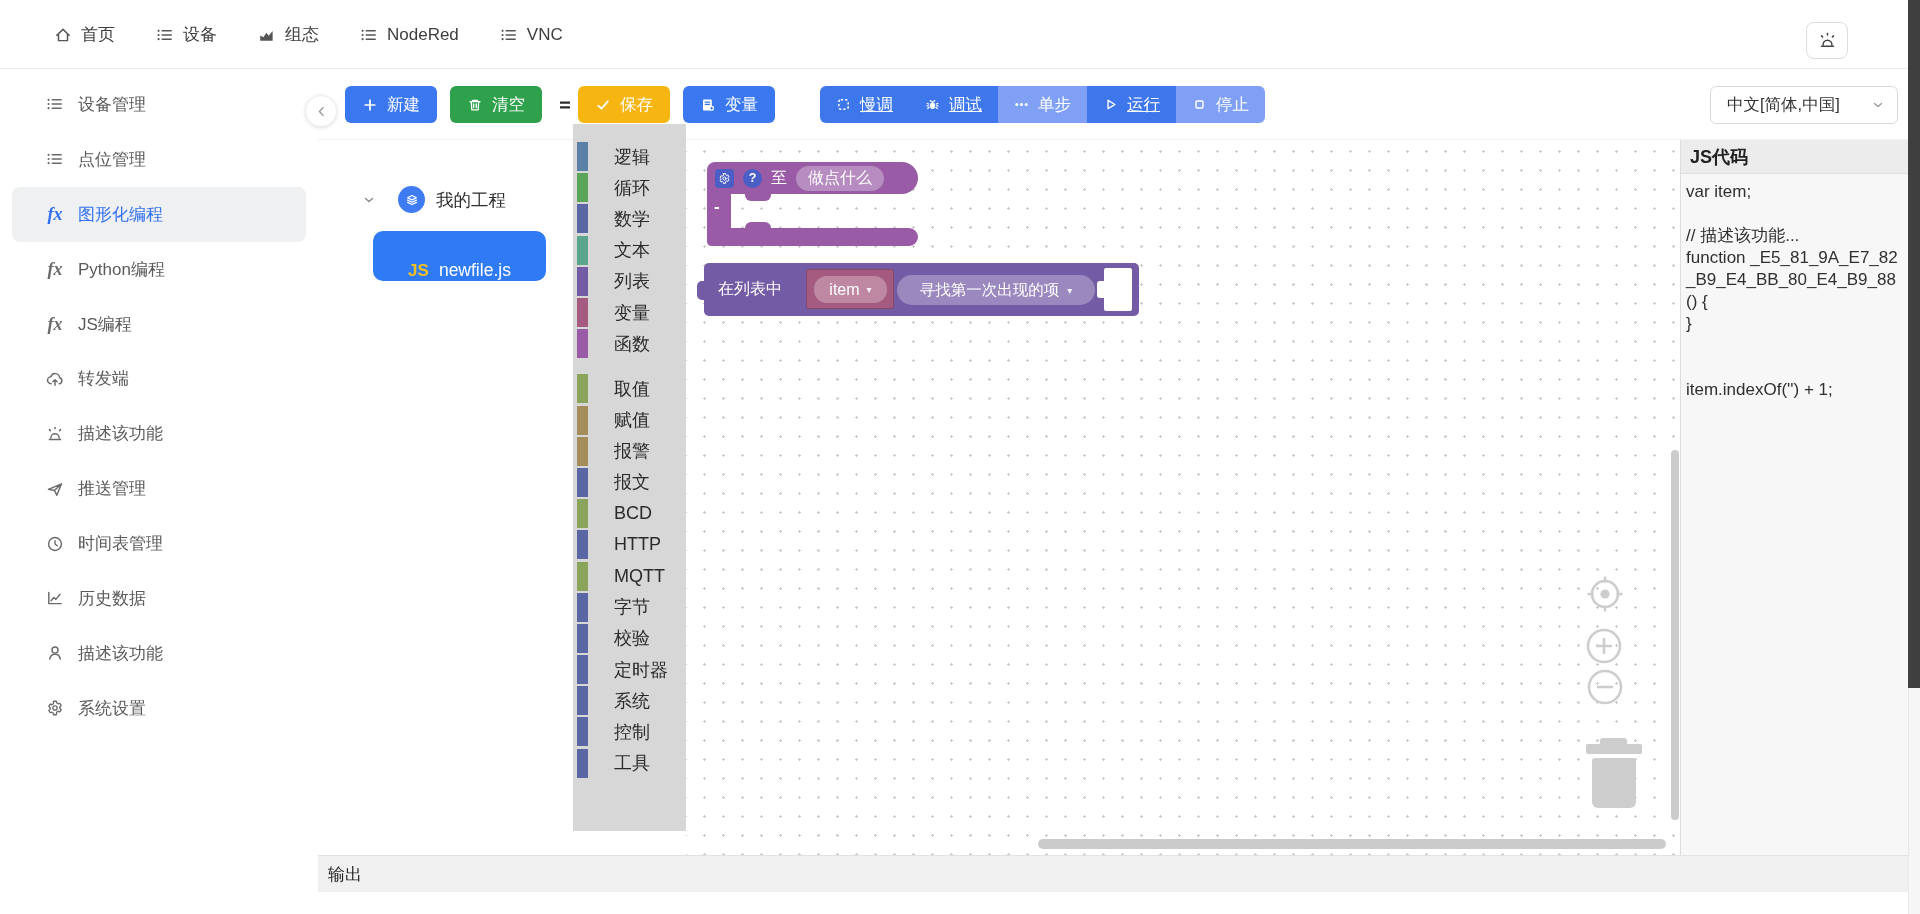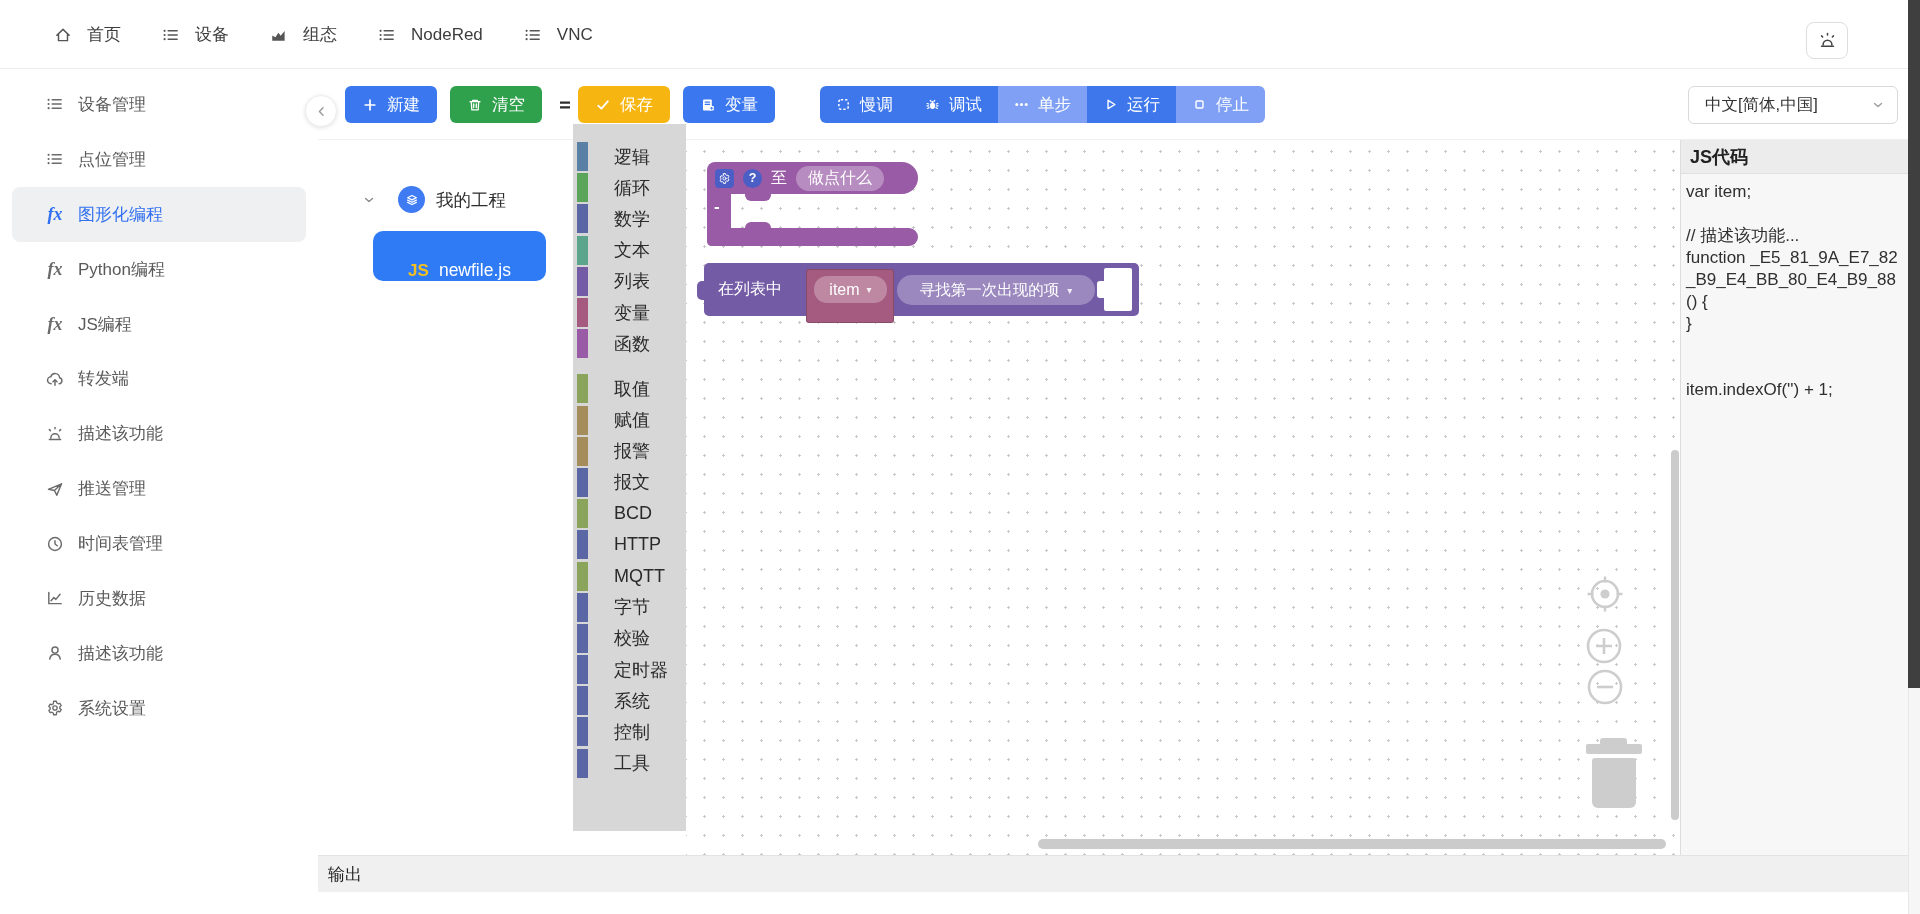--- a/index.html
+++ b/index.html
@@ -4,21 +4,21 @@
 <style>
   * { margin:0; padding:0; box-sizing:border-box; }
   html,body { width:1920px; height:914px; overflow:hidden; background:#fff;
     font-family:"Liberation Sans","DejaVu Sans",sans-serif; color:#333; }
   svg { display:block; }
 
   
   .topnav { position:absolute; left:0; top:0; width:1920px; height:69px;
     background:#fff; border-bottom:1px solid #ececec; }
   .nav-items { position:absolute; left:54px; top:0; height:69px; display:flex; align-items:center; gap:41px; }
-  .nav-item { display:flex; align-items:center; gap:15px; font-size:17px; color:#3d3d3d; cursor:pointer; }
+  .nav-item { display:flex; align-items:center; gap:9px; font-size:17px; color:#3d3d3d; cursor:pointer; }
   .nav-item .icn { font-size:18px; color:#555; display:flex; }
   .alarm-btn { position:absolute; right:72px; top:22px; width:42px; height:37px;
     background:#fff; border:1px solid #ddd; border-radius:8px; display:flex;
     align-items:center; justify-content:center; font-size:19px; color:#444; cursor:pointer; }
 
   
   .sidebar { position:absolute; left:0; top:69px; width:318px; height:845px; background:#fff; padding-top:8px; }
   .side-item { height:54.9px; display:flex; align-items:center; gap:13px; padding-left:33px;
     margin:0 12px; border-radius:8px; font-size:17px; color:#5a5a5a; cursor:pointer; }
   .side-item .icn { font-size:18px; color:#6b6b6b; display:flex; width:20px; justify-content:center; }
@@ -36,24 +36,24 @@
   .tb-btn { height:37px; padding:0 17px; border:none; border-radius:6px; background:var(--c,#3b78f0);
     color:#fff; font-size:16.5px; display:flex; align-items:center; gap:9px; margin-right:13px;
     cursor:pointer; font-family:inherit; }
   .tb-btn .icn { font-size:16px; display:flex; }
   .handle { width:20px; height:37px; display:flex; align-items:center; justify-content:center;
     color:#2d2d2d; margin-right:3px; cursor:pointer; }
   .debug-group { position:absolute; left:502px; top:17px; height:37px; display:flex;
     border-radius:6px; overflow:hidden; }
   .dbg-btn { height:37px; padding:0 16px; border:none; color:#fff; font-size:16.5px;
     display:flex; align-items:center; gap:9px; cursor:pointer; font-family:inherit; }
-  .dbg-btn.dark { background:var(--debug-dark,#3e77ec); }
+  .dbg-btn.dark { background:var(--debug-dark,#3e77ec);text-decoration:underline; }
   .dbg-btn.light { background:var(--debug-light,#7fa0f4); }
   .dbg-btn .icn { font-size:15px; display:flex; }
-  .lang-select { position:absolute; right:22px; top:17px; width:210px; height:38px;
+  .lang-select { position:absolute; right:22px; top:17px; width:188px; height:38px;
     border:1px solid #d9d9d9; border-radius:6px; background:#fff; display:flex; align-items:center;
     padding:0 12px 0 16px; font-size:16.5px; color:#333; cursor:pointer; }
   .lang-select .icn { margin-left:auto; color:#999; font-size:14px; display:flex; }
 
   
   .tree-panel { position:absolute; left:318px; top:140px; width:255px; height:715px; background:#fff; }
   .proj-row { position:absolute; left:44px; top:46px; display:flex; align-items:center; gap:11px; }
   .proj-expander { color:#888; font-size:14px; display:flex; cursor:pointer; }
   .proj-icon { width:27px; height:27px; border-radius:50%; background:#3f7bf2; display:flex;
     align-items:center; justify-content:center; color:#fff; font-size:14px; margin-left:11px; }
@@ -91,21 +91,21 @@
   .proc-arm { left:21px; top:54px; width:24px; height:34px; background:var(--c,#995ba5); }
   .proc-notch-top { left:59px; top:54px; width:26px; height:7px; background:var(--c,#995ba5); border-radius:0 0 6px 6px; }
   .proc-notch-bot { left:59px; top:82px; width:26px; height:6px; background:var(--c,#995ba5); border-radius:6px 6px 0 0; }
   .proc-bottom { left:21px; top:88px; width:211px; height:18px; background:var(--c,#995ba5); border-radius:0 16px 16px 8px; }
   .proc-minus { left:28px; top:57px; color:#fff; font-size:17px; font-weight:700; }
   
   .list-block { left:18px; top:123px; width:435px; height:53px; background:var(--c,#745ba5); border-radius:5px; }
   .list-plug { left:11px; top:141px; width:9px; height:19px; background:var(--c,#745ba5); border-radius:5px 0 0 5px; }
   .list-label { position:absolute; left:14px; top:0; height:53px; display:flex; align-items:center;
     color:#fff; font-size:16px; }
-  .var-socket { position:absolute; left:102px; top:6px; width:88px; height:54px;
+  .var-socket { position:absolute; left:102px; top:6px; width:88px; height:40px;
     background:var(--c,#a55b80); border:1px solid rgba(0,0,0,.18); border-radius:3px; }
   .var-pill { position:absolute; left:7px; top:6px; width:73px; height:27px;
     background:rgba(255,255,255,.28); border-radius:13px; display:flex; align-items:center;
     justify-content:center; gap:7px; color:#fff; font-size:16px; cursor:pointer; }
   .dd-caret { font-size:10px; opacity:.85; }
   .list-dd { position:absolute; left:193px; top:12px; width:198px; height:30px;
     background:rgba(255,255,255,.28); border-radius:15px; display:flex; align-items:center;
     justify-content:center; gap:8px; color:#fff; font-size:15.5px; cursor:pointer; white-space:nowrap; }
   .val-socket { position:absolute; left:400px; top:5px; width:28px; height:43px; background:#fff; border-radius:2px; }
   .val-tab { position:absolute; left:393px; top:18px; width:8px; height:17px; background:#fff; border-radius:3px 0 0 3px; }

